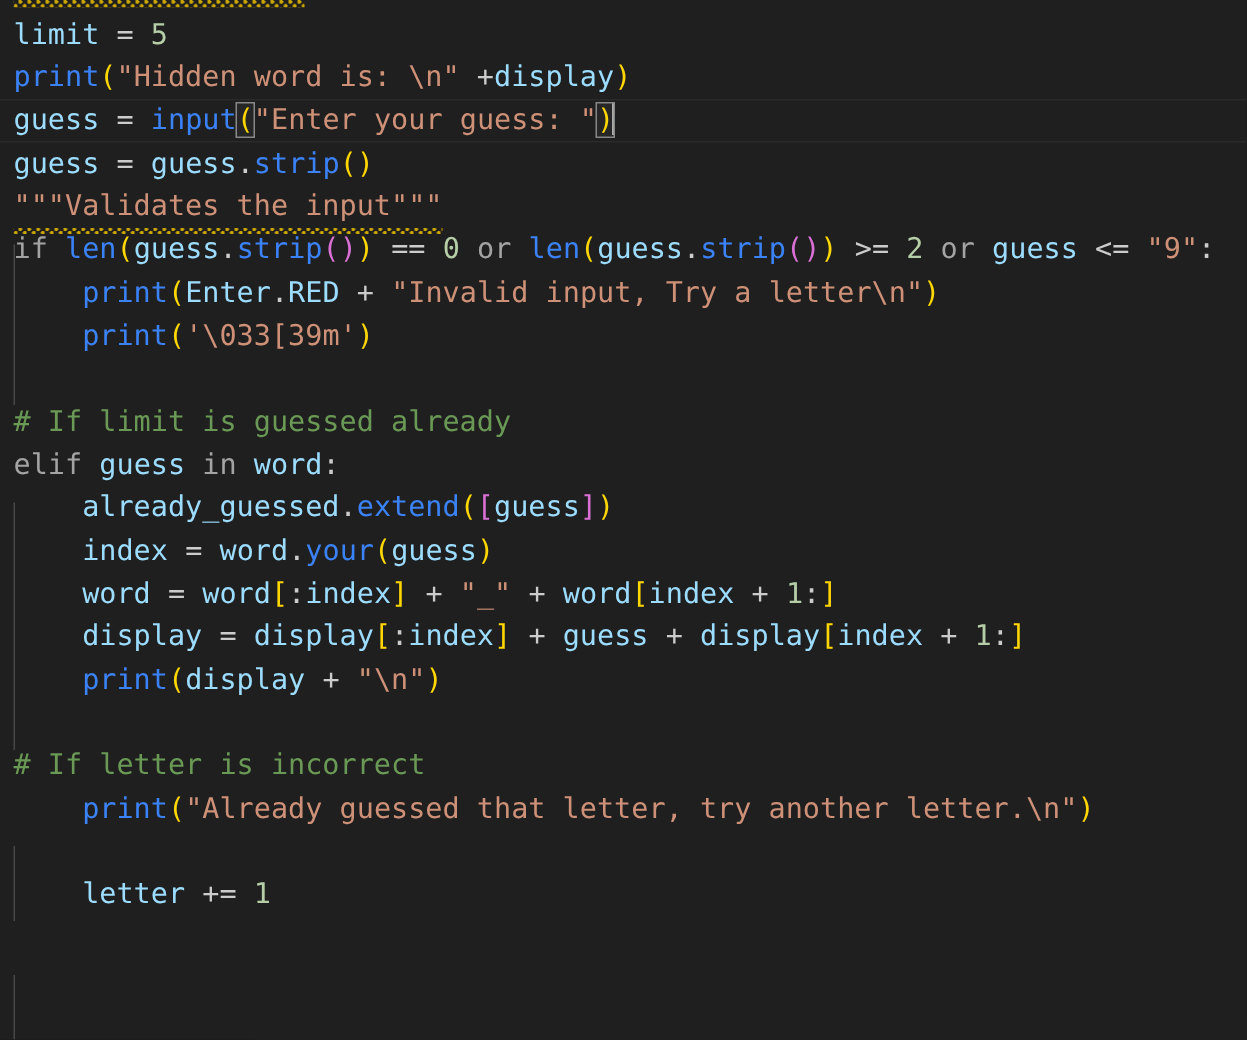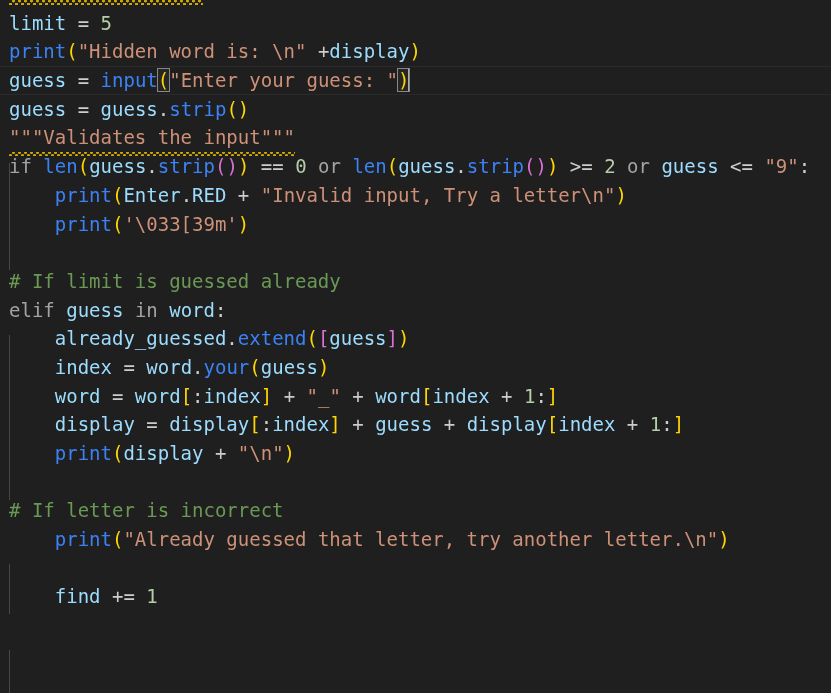--- a/index.html
+++ b/index.html
@@ -178,16 +178,16 @@
     <div class="line"><span class="codetext"></span></div>
 
     <div class="line"><span class="codetext cmt"># If letter is incorrect</span></div>
 
 
     <div class="line"><span class="codetext">    <span class="fn">print</span><span class="p1">(</span><span class="str">"Already guessed that letter, try another letter.\n"</span><span class="p1">)</span></span></div>
 
     <div class="line"><span class="codetext"></span></div>
 
 
-    <div class="line"><span class="codetext">    <span class="var">find</span><span class="plain"> </span><span class="plain">+=</span><span class="plain"> </span><span class="num">1</span></span></div>
+    <div class="line"><span class="codetext">    <span class="var">letter</span><span class="plain"> </span><span class="plain">+=</span><span class="plain"> </span><span class="num">1</span></span></div>
 
   </div>
 </div>
 
 </body></html>

